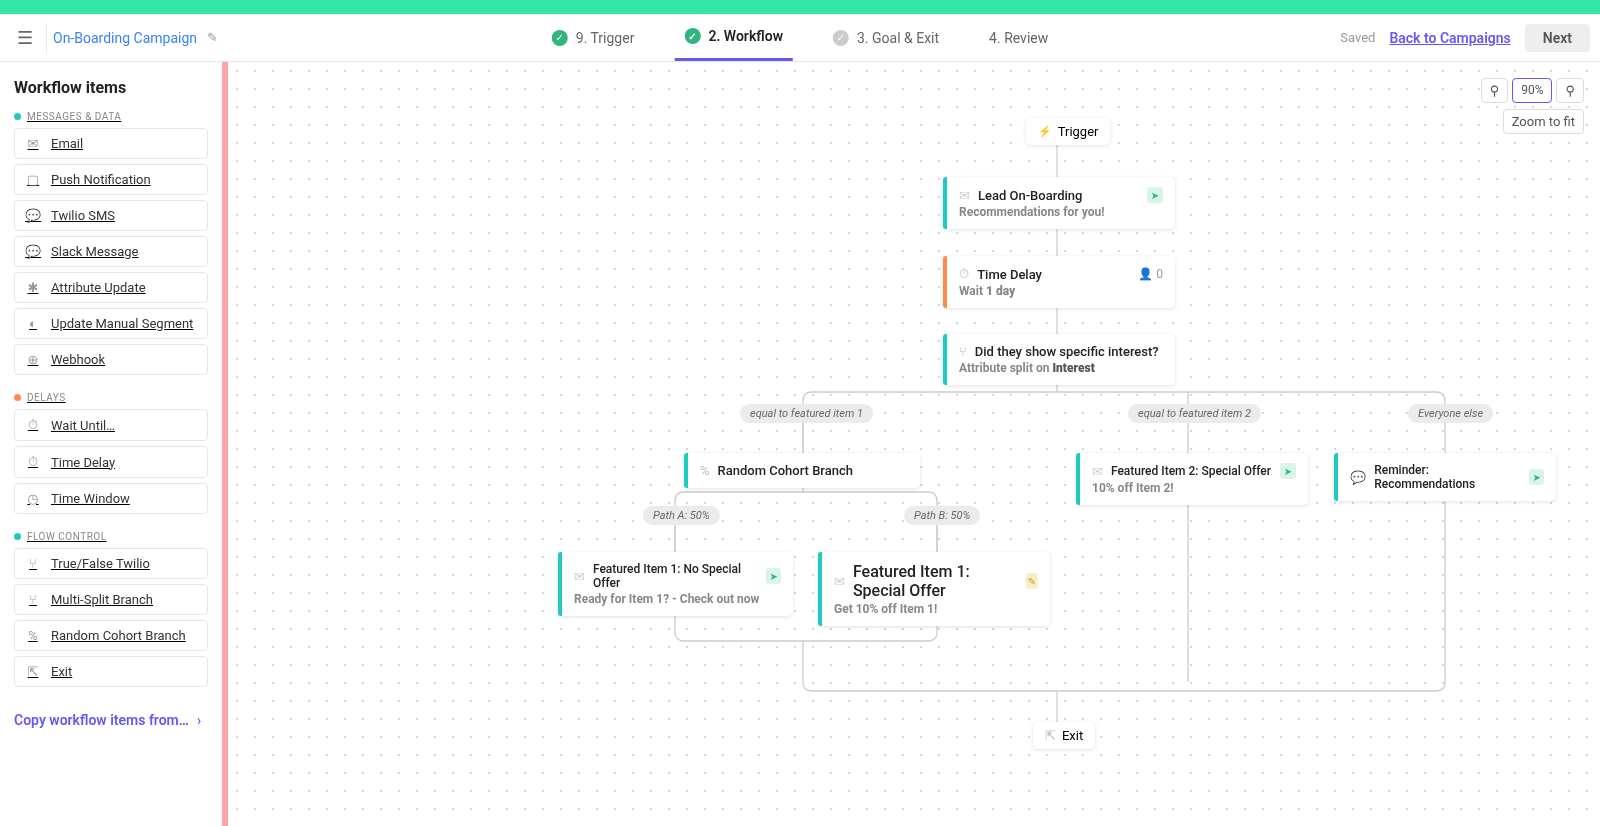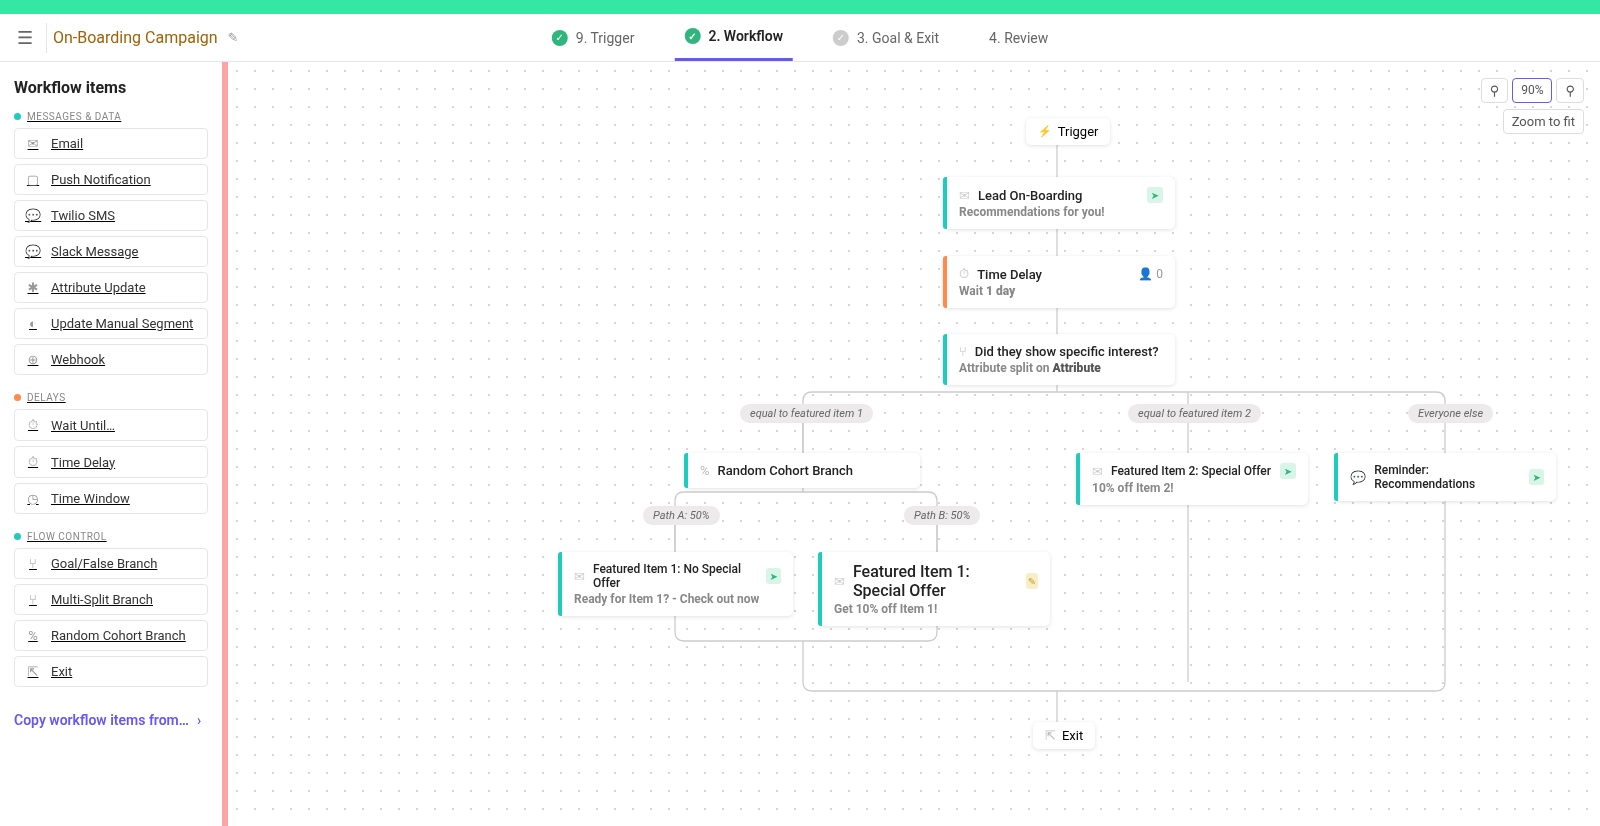--- a/index.html
+++ b/index.html
@@ -3,21 +3,21 @@
 <meta charset="utf-8">
 <style>
 * { box-sizing: border-box; margin: 0; padding: 0; font-family: -apple-system, BlinkMacSystemFont, "Segoe UI", Roboto, sans-serif; }
 body { background: #fff; width: 1600px; height: 826px; overflow: hidden; position: relative; }
 
 .topbar { height: 14px; background: #36e6a5; }
 
 .header { height: 48px; border-bottom: 1px solid #e6e6e6; display: flex; align-items: center; padding: 0 10px; position: relative; }
 .menu-icon { width: 30px; text-align: center; color: #666; cursor: pointer; font-size: 18px; }
 .divider-v { width: 1px; height: 30px; background: #e6e6e6; margin: 0 6px; }
-.campaign-title { font-size: 16px; color: #a16207; padding-right: 10px; text-align: center; }
+.campaign-title { font-size: 14px; color: #3b82f6; padding-right: 10px; text-align: center; }
 .edit-icon { color: #999; font-size: 13px; cursor: pointer; }
 
 .steps { position: absolute; left: 50%; transform: translateX(-50%); display: flex; gap: 30px; height: 100%; align-items: center; }
 .step { display: flex; align-items: center; gap: 8px; font-size: 14px; color: #666; height: 100%; padding: 0 10px; cursor: pointer; }
 .step.active { border-bottom: 3px solid #6558f5; font-weight: 600; color: #222; }
 .step-check { width: 16px; height: 16px; border-radius: 50%; background: #2fb57d; color: #fff; display: flex; align-items: center; justify-content: center; font-size: 10px; }
 .step-idle { width: 16px; height: 16px; border-radius: 50%; background: #ccc; color: #fff; display: flex; align-items: center; justify-content: center; font-size: 10px; }
 
 .header-right { margin-left: auto; display: flex; align-items: center; gap: 14px; }
 .saved { color: #999; font-size: 13px; }
@@ -88,20 +88,25 @@
       </div>
     <div class="step">
         <span class="step-idle">✓</span>
         <span>3. Goal &amp; Exit</span>
       </div>
     <div class="step">
         <span>4. Review</span>
       </div>
   </div>
 
+  <div class="header-right">
+    <span class="saved">Saved</span>
+    <span class="back-link">Back to Campaigns</span>
+    <span class="next-btn">Next</span>
+  </div>
 </div>
 
 <div class="content">
   <div class="sidebar">
     <div class="sidebar-title">Workflow items</div>
 
     <div class="sidebar-group">
       <div class="group-label">
           <span class="dot dot-teal"></span>
           <span>MESSAGES &amp; DATA</span>
@@ -155,21 +160,21 @@
         </div>
     </div>
 
     <div class="sidebar-group">
       <div class="group-label">
           <span class="dot dot-teal"></span>
           <span>FLOW CONTROL</span>
         </div>
       <div class="item-btn">
           <span class="ic">⑂</span>
-          <span>Goal/False Branch</span>
+          <span>True/False Twilio</span>
         </div>
       <div class="item-btn">
           <span class="ic">⑂</span>
           <span>Multi-Split Branch</span>
         </div>
       <div class="item-btn">
           <span class="ic">%</span>
           <span>Random Cohort Branch</span>
         </div>
       <div class="item-btn">
@@ -255,21 +260,21 @@
       </div>
     </div>
 
     <div class="node flex" style="left:715px; top:272px; width:232px;">
       <div class="accent acc-teal"></div>
       <div class="inner">
         <div class="node-head">
             <span class="ic-sm">⑂</span>
             <span class="node-title">Did they show specific interest?</span>
           </div>
-        <div class="node-sub"><span>Attribute split on </span><b style="color:#555">Attribute</b></div>
+        <div class="node-sub"><span>Attribute split on </span><b style="color:#555">Interest</b></div>
       </div>
     </div>
 
     <div class="branch-label" style="left:512px; top:342px;">equal to featured item 1</div>
     <div class="branch-label" style="left:900px; top:342px;">equal to featured item 2</div>
     <div class="branch-label" style="left:1180px; top:342px;">Everyone else</div>
 
     <div class="node flex" style="left:456px; top:391px; width:236px;">
       <div class="accent acc-teal"></div>
       <div class="inner">

